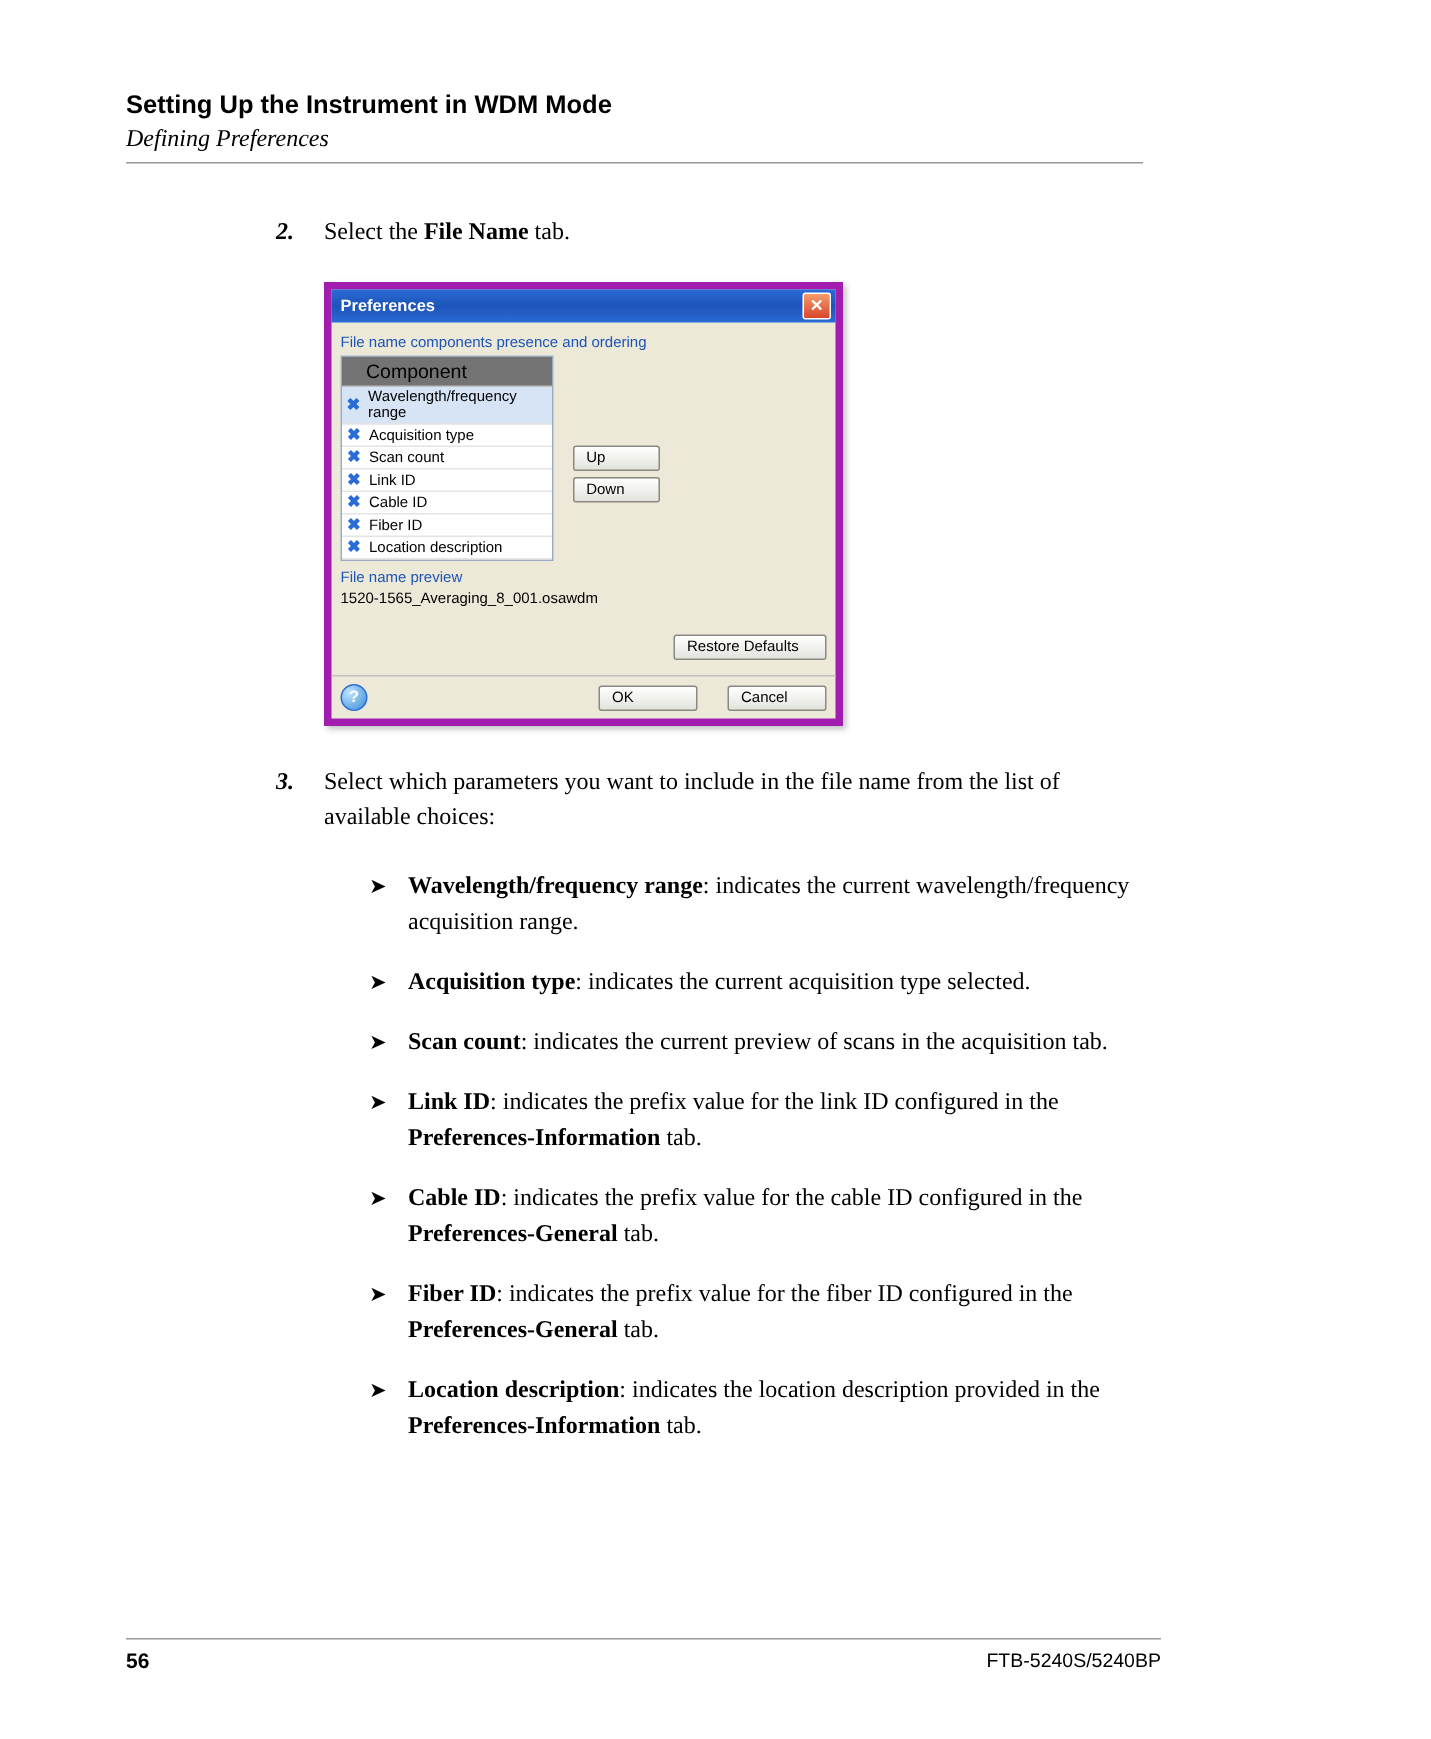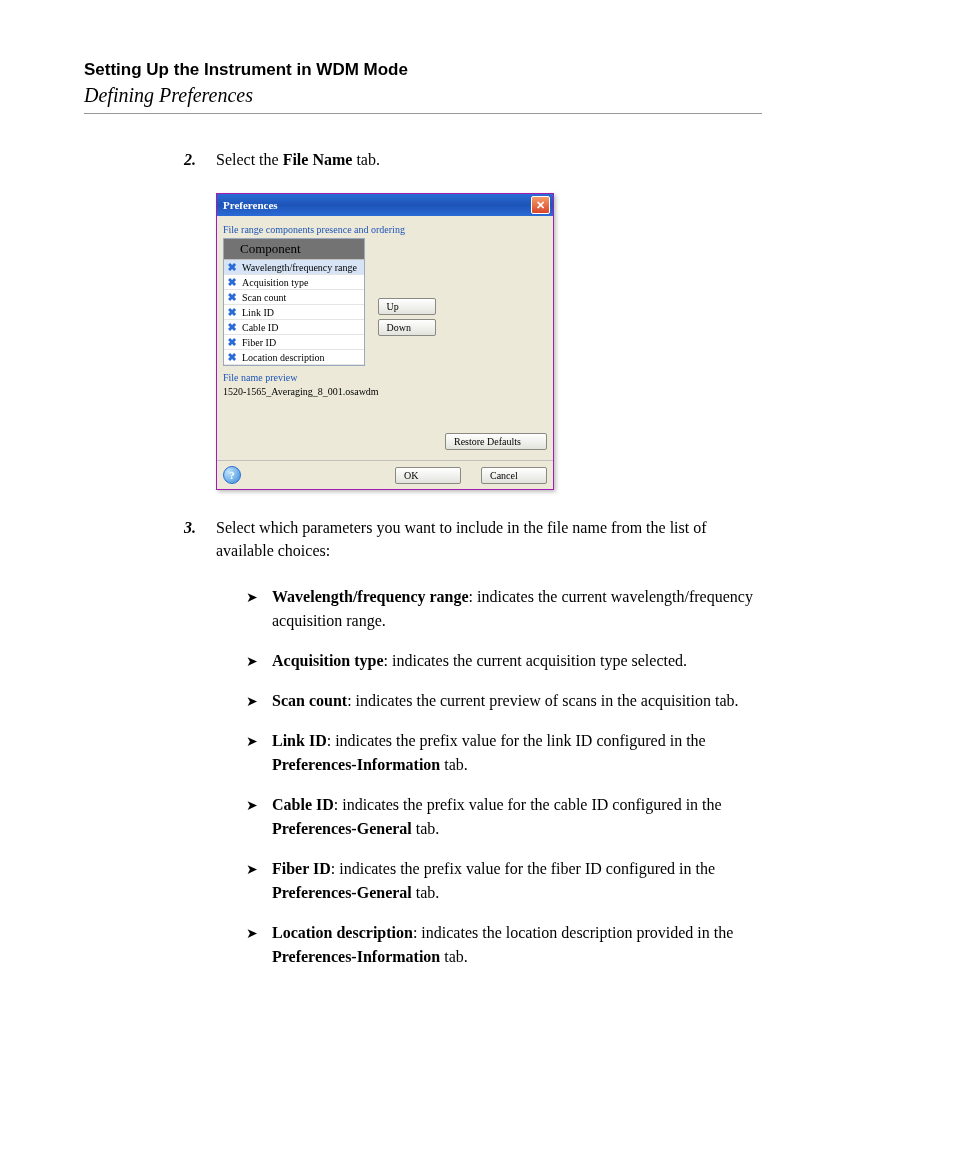--- a/index.html
+++ b/index.html
@@ -17,21 +17,21 @@
     position: relative;
   }
   .hdr-title {
     font-family: Arial, Helvetica, sans-serif;
     font-weight: bold;
     font-size: 17px;
     margin-bottom: 4px;
   }
   .hdr-sub {
     font-style: italic;
-    font-size: 20px;
+    font-size: 16px;
     margin-bottom: 6px;
   }
   .hdr-rule {
     border: none;
     border-top: 1px solid #999;
     margin: 0 0 34px 0;
   }
   .step {
     display: flex;
     margin-left: 100px;
@@ -45,23 +45,23 @@
     width: 32px;
     flex-shrink: 0;
   }
   .step-body { flex: 1; }
   .bold { font-weight: bold; }
 
   
   .dlg-wrap { margin-left: 132px; margin-bottom: 26px; }
   .dlg {
     width: 336px;
-    font-family: Liberation Serif, serif;
-    font-size: 10px;
-    border: 1px solid #a21caf;
+    font-family: Liberation Sans, sans-serif;
+    font-size: 10px;
+    border: 5px solid #a21caf;
     background: #ece9d8;
     box-shadow: 2px 2px 4px rgba(0,0,0,.25);
   }
   .dlg-titlebar {
     background: linear-gradient(to bottom, #2a6bd6 0%, #1d54b8 50%, #2a6bd6 100%);
     color: #fff;
     display: flex;
     align-items: center;
     justify-content: space-between;
     padding: 2px 3px 2px 6px;
@@ -145,21 +145,21 @@
     border: 1px solid #8a8a82;
     border-radius: 2px;
     text-align:left;
   }
   .preview-box {
     margin-top: 6px;
     font-size: 10px;
   }
   .preview-txt { color: #000; margin: 2px 0; }
   .restore-row { text-align: right; margin-top: 18px; }
-  .restore-row .winbtn { display:inline-block; min-width: 84px; margin-top: 18px; }
+  .restore-row .winbtn { display:inline-block; min-width: 84px; }
   .dlg-footer {
     border-top: 1px solid #c0c0c0;
     padding: 5px 6px;
     display: flex;
     justify-content: space-between;
     align-items: center;
   }
   .help-ico {
     width: 16px; height: 16px;
     border-radius: 50%;
@@ -212,21 +212,21 @@
     </div>
   </div>
 
   <div class="dlg-wrap">
     <div class="dlg">
       <div class="dlg-titlebar">
         <span>Preferences</span>
         <span class="dlg-close">✕</span>
       </div>
       <div class="dlg-body">
-        <div class="section-label">File range components presence and ordering</div>
+        <div class="section-label">File name components presence and ordering</div>
         <div>
           <div class="comp-table">
             <div class="comp-header">Component</div>
             <div class="comp-row sel">
                 <span class="comp-x">✖</span>
                 <span>Wavelength/frequency range</span>
               </div>
             <div class="comp-row">
                 <span class="comp-x">✖</span>
                 <span>Acquisition type</span>
@@ -304,13 +304,17 @@
     <div class="sub-item">
         <div class="arrow">➤</div>
         <div class="sub-body"><span class="bold">Fiber ID</span><span>: indicates the prefix value for the fiber ID configured in the </span><span class="bold">Preferences-General</span><span> tab.</span></div>
       </div>
     <div class="sub-item">
         <div class="arrow">➤</div>
         <div class="sub-body"><span class="bold">Location description</span><span>: indicates the location description provided in the </span><span class="bold">Preferences-Information</span><span> tab.</span></div>
       </div>
   </div>
 
+  <div class="page-footer">
+    <span class="pnum">56</span>
+    <span class="model">FTB-5240S/5240BP</span>
+  </div>
 </div>
 
 </body></html>

